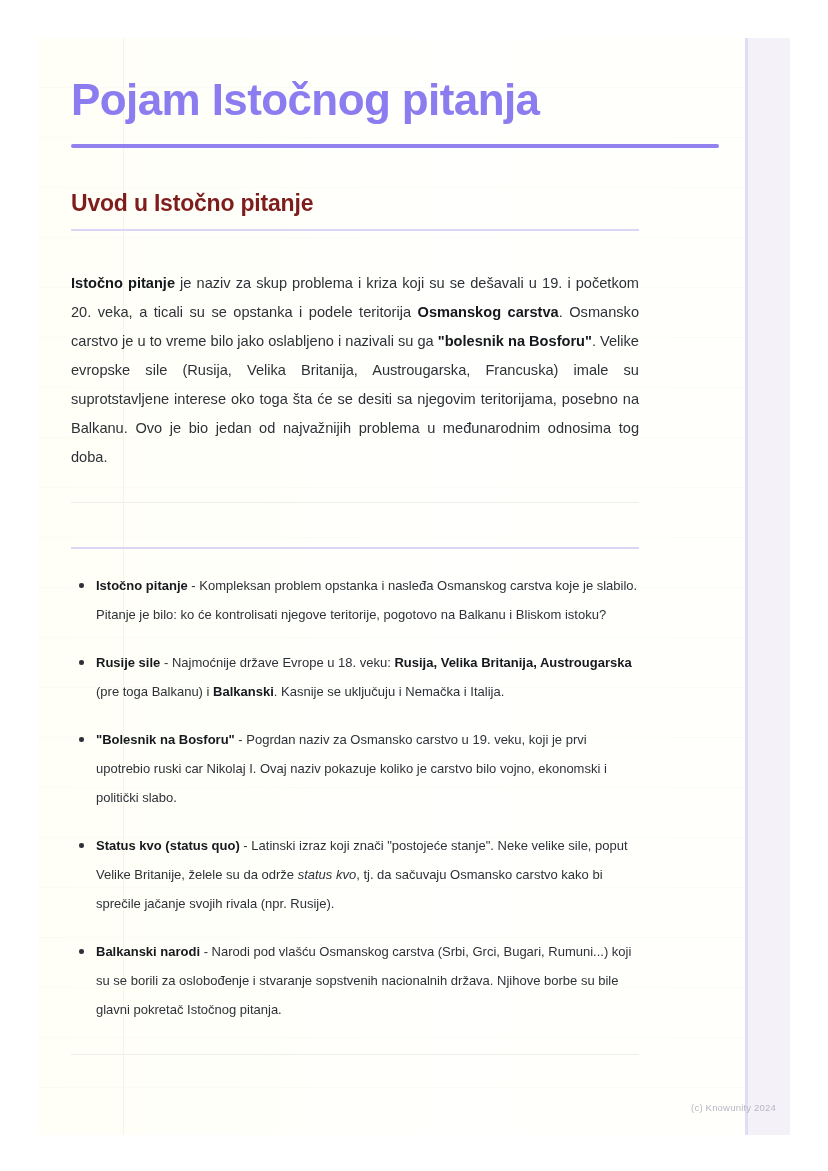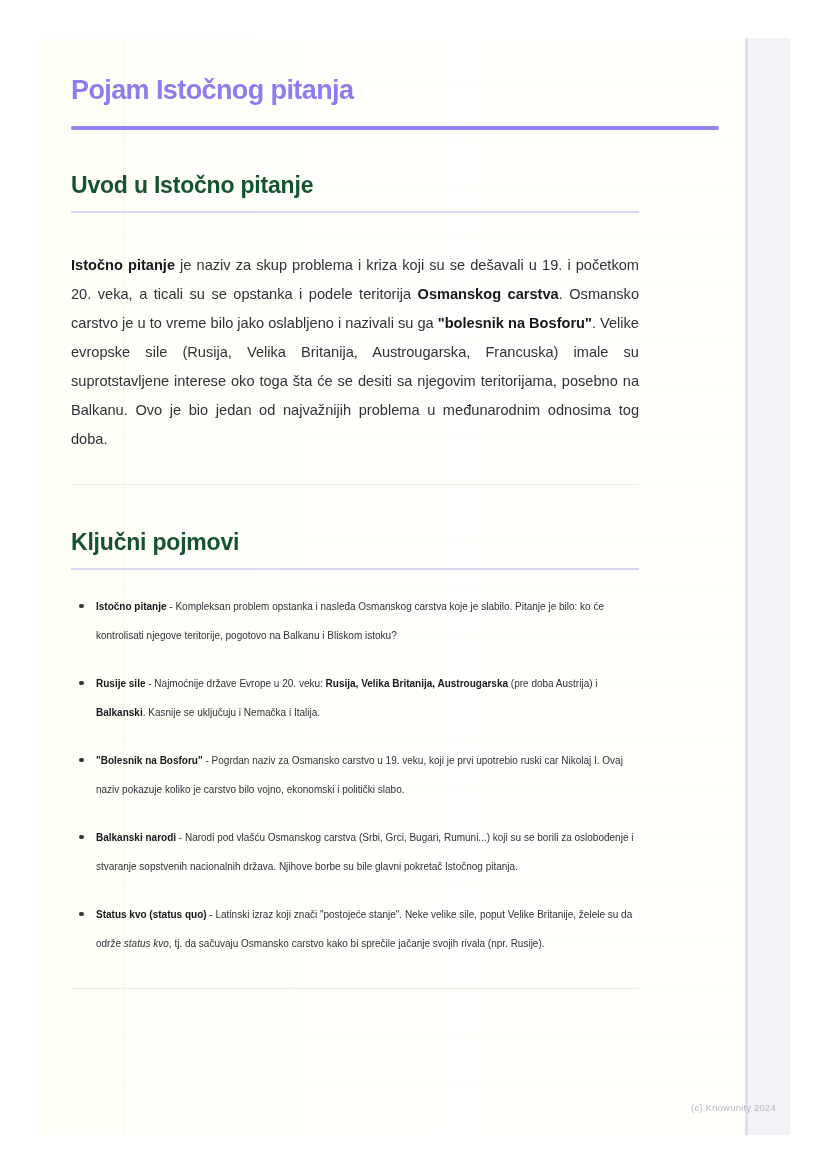--- a/index.html
+++ b/index.html
@@ -75,41 +75,41 @@
     left: 33px;
     top: 0;
     width: 640px;
     height: 100%;
   }
 
   
   .doc-title {
     margin: 0;
     padding-top: 38px;
-    font-size: 27px;
+    font-size: 44px;
     line-height: 1.1;
     font-weight: 700;
     letter-spacing: -0.6px;
     color: #8b7cf0;
   }
   .title-rule {
     margin-top: 20px;
     width: 648px;
     height: 4px;
     border-radius: 2px;
     background: #9182ef;
   }
 
   
   .h2 {
     margin: 0;
     font-size: 23px;
     font-weight: 700;
     letter-spacing: -0.2px;
-    color: #14532d;
+    color: #7f1d1d;
   }
   .h2-rule {
     margin-top: 12px;
     width: 568px;
     height: 2px;
     background: #dcd5f6;
   }
 
   .sec-intro   { margin-top: 42px; }
   .sec-key     { margin-top: 44px; }
@@ -140,21 +140,21 @@
   .bullets {
     margin: 0;
     padding: 22px 0 0 0;
     list-style: none;
     width: 568px;
   }
   .bullets li {
     position: relative;
     padding-left: 25px;
     margin-bottom: 19px;
-    font-size: 10px;
+    font-size: 13px;
     line-height: 29px;
     color: #2e3238;
   }
   .bullets li:last-child { margin-bottom: 0; }
   .bullets li::before {
     content: "";
     position: absolute;
     left: 8px;
     top: 12px;
     width: 4.5px;
@@ -192,34 +192,33 @@
     <div class="sec-intro">
       <h2 class="h2">Uvod u Istočno pitanje</h2>
       <div class="h2-rule"></div>
 
       <p class="body-par"><b>Istočno pitanje</b><span> je naziv za skup problema i kriza koji su se dešavali u 19. i početkom 20. veka, a ticali su se opstanka i podele teritorija </span><b>Osmanskog carstva</b><span>. Osmansko carstvo je u to vreme bilo jako oslabljeno i nazivali su ga </span><b>"bolesnik na Bosforu"</b><span>. Velike evropske sile (Rusija, Velika Britanija, Austrougarska, Francuska) imale su suprotstavljene interese oko toga šta će se desiti sa njegovim teritorijama, posebno na Balkanu. Ovo je bio jedan od najvažnijih problema u međunarodnim odnosima tog doba.</span></p>
 
       <div class="soft-sep"></div>
     </div>
 
     <div class="sec-key">
-      <h2 class="h2">Ključni pojmovi</h2>
       <div class="h2-rule"></div>
 
       <ul class="bullets">
 
         <li><b>Istočno pitanje</b><span> - </span><span>Kompleksan problem opstanka i nasleđa Osmanskog carstva koje je slabilo. Pitanje je bilo: ko će kontrolisati njegove teritorije, pogotovo na Balkanu i Bliskom istoku?</span></li>
 
-        <li><b>Rusije sile</b><span> - </span><span>Najmoćnije države Evrope u 20. veku: </span><b>Rusija, Velika Britanija, Austrougarska</b><span> (pre doba Austrija) i </span><b>Balkanski</b><span>. Kasnije se uključuju i Nemačka i Italija.</span></li>
+        <li><b>Rusije sile</b><span> - </span><span>Najmoćnije države Evrope u 18. veku: </span><b>Rusija, Velika Britanija, Austrougarska</b><span> (pre toga Balkanu) i </span><b>Balkanski</b><span>. Kasnije se uključuju i Nemačka i Italija.</span></li>
 
         <li><b>"Bolesnik na Bosforu"</b><span> - </span><span>Pogrdan naziv za Osmansko carstvo u 19. veku, koji je prvi upotrebio ruski car Nikolaj I. Ovaj naziv pokazuje koliko je carstvo bilo vojno, ekonomski i politički slabo.</span></li>
 
+        <li><b>Status kvo (status quo)</b><span> - </span><span>Latinski izraz koji znači "postojeće stanje". Neke velike sile, poput Velike Britanije, želele su da održe </span><i>status kvo</i><span>, tj. da sačuvaju Osmansko carstvo kako bi sprečile jačanje svojih rivala (npr. Rusije).</span></li>
+
         <li><b>Balkanski narodi</b><span> - </span><span>Narodi pod vlašću Osmanskog carstva (Srbi, Grci, Bugari, Rumuni...) koji su se borili za oslobođenje i stvaranje sopstvenih nacionalnih država. Njihove borbe su bile glavni pokretač Istočnog pitanja.</span></li>
-
-        <li><b>Status kvo (status quo)</b><span> - </span><span>Latinski izraz koji znači "postojeće stanje". Neke velike sile, poput Velike Britanije, želele su da održe </span><i>status kvo</i><span>, tj. da sačuvaju Osmansko carstvo kako bi sprečile jačanje svojih rivala (npr. Rusije).</span></li>
 
       </ul>
 
       <div class="soft-sep"></div>
     </div>
 
   </div>
 
   <div class="footer-mark">(c) Knowunity 2024</div>
 

